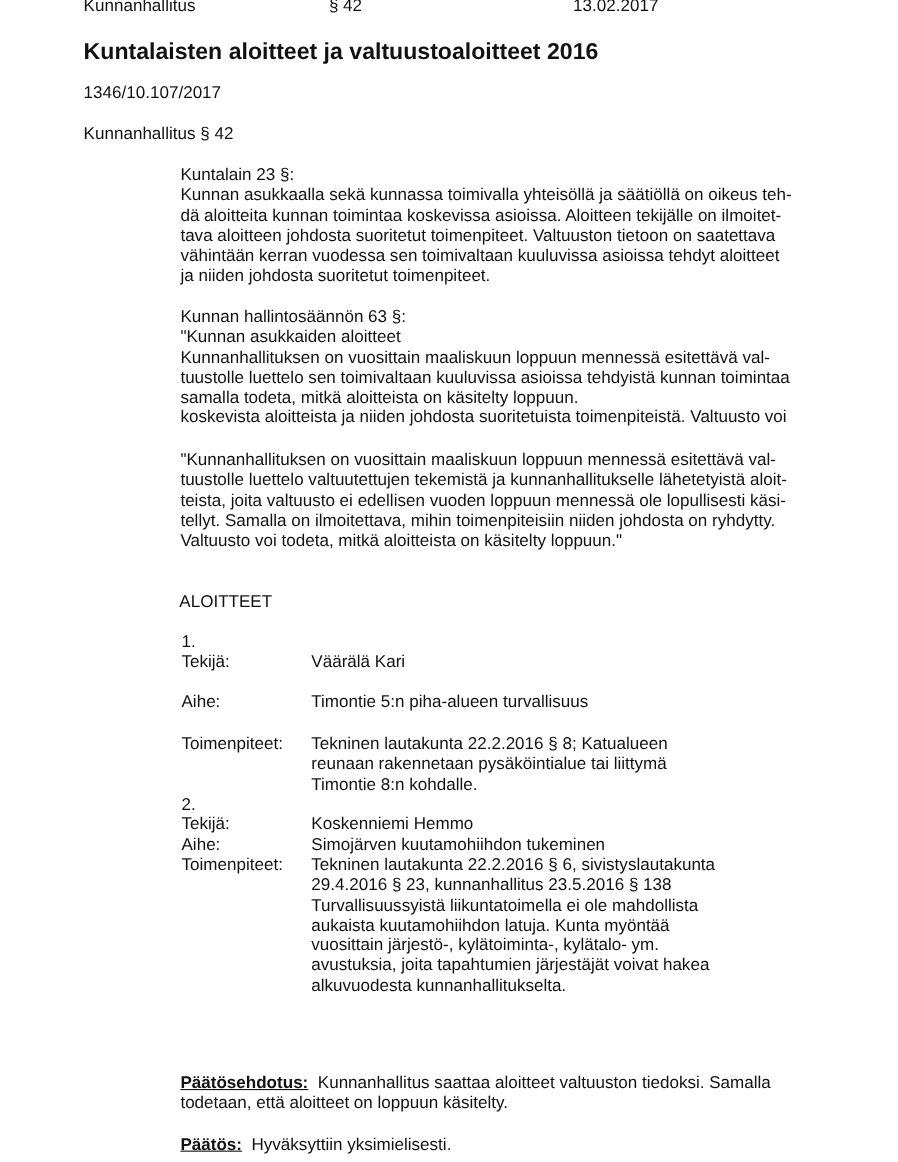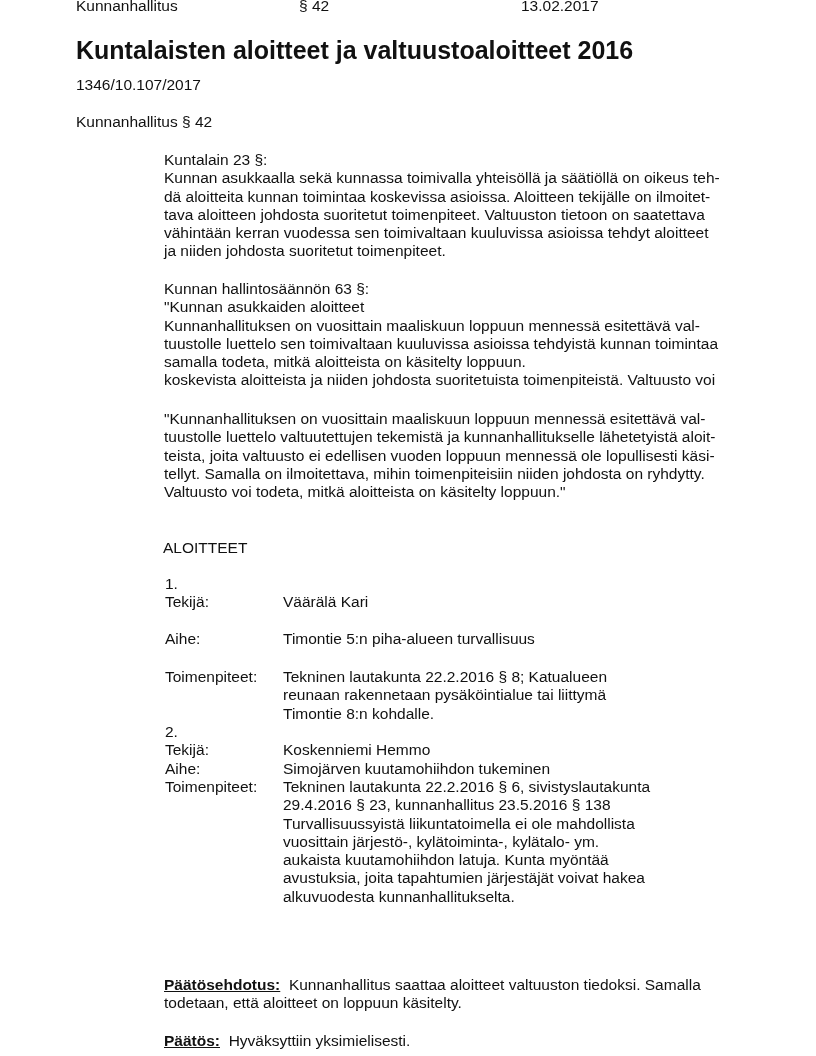--- a/index.html
+++ b/index.html
@@ -3,21 +3,21 @@
 <meta charset="utf-8">
 <style>
   html, body { margin: 0; padding: 0; background: #ffffff; }
   body {
     width: 816px; height: 1056px; position: relative; overflow: hidden;
     font-family: "Liberation Sans", sans-serif; font-size: 15.5px; color: #111111;
   }
   .abs { position: absolute; white-space: nowrap; }
   .header-row { top: -3px; left: 76px; width: 560px; height: 20px; }
   .h-col { position: absolute; top: 0; }
-  .title { top: 36px; left: 76px; font-weight: bold; font-size: 25px; }
+  .title { top: 36px; left: 76px; font-weight: bold; font-size: 21px; }
   .dnum { top: 76px; left: 76px; }
   .sect { top: 113px; left: 76px; text-align: center; }
   .body-block { left: 164px; width: 580px; line-height: 18.3px; }
   .body-block div { white-space: nowrap; }
   .grid-row { position: absolute; left: 165px; white-space: nowrap; }
   .grid-row .lbl { position: absolute; left: 0; top: 0; }
   .grid-row .val { position: absolute; left: 118px; top: 0; line-height: 18.3px; }
   .decision { left: 164px; line-height: 18.3px; margin-top: 48px; }
   .u { font-weight: bold; text-decoration: underline; }
 </style>
@@ -92,22 +92,22 @@
 <div class="grid-row" style="top:760px">
   <span class="lbl">Aihe:</span>
   <span class="val">Simojärven kuutamohiihdon tukeminen</span>
 </div>
 <div class="grid-row" style="top:778px">
   <span class="lbl">Toimenpiteet:</span>
   <span class="val">
     <div>Tekninen lautakunta 22.2.2016 § 6, sivistyslautakunta</div>
     <div>29.4.2016 § 23, kunnanhallitus 23.5.2016 § 138</div>
     <div>Turvallisuussyistä liikuntatoimella ei ole mahdollista</div>
+    <div>aukaista kuutamohiihdon latuja. Kunta myöntää</div>
     <div>vuosittain järjestö-, kylätoiminta-, kylätalo- ym.</div>
-    <div>aukaista kuutamohiihdon latuja. Kunta myöntää</div>
     <div>avustuksia, joita tapahtumien järjestäjät voivat hakea</div>
     <div>alkuvuodesta kunnanhallitukselta.</div>
   </span>
 </div>
 
 <div class="abs decision" style="top:928px">
   <div>
     <span class="u">Päätösehdotus:</span>&nbsp;
     <span>Kunnanhallitus saattaa aloitteet valtuuston tiedoksi. Samalla</span>
   </div>

